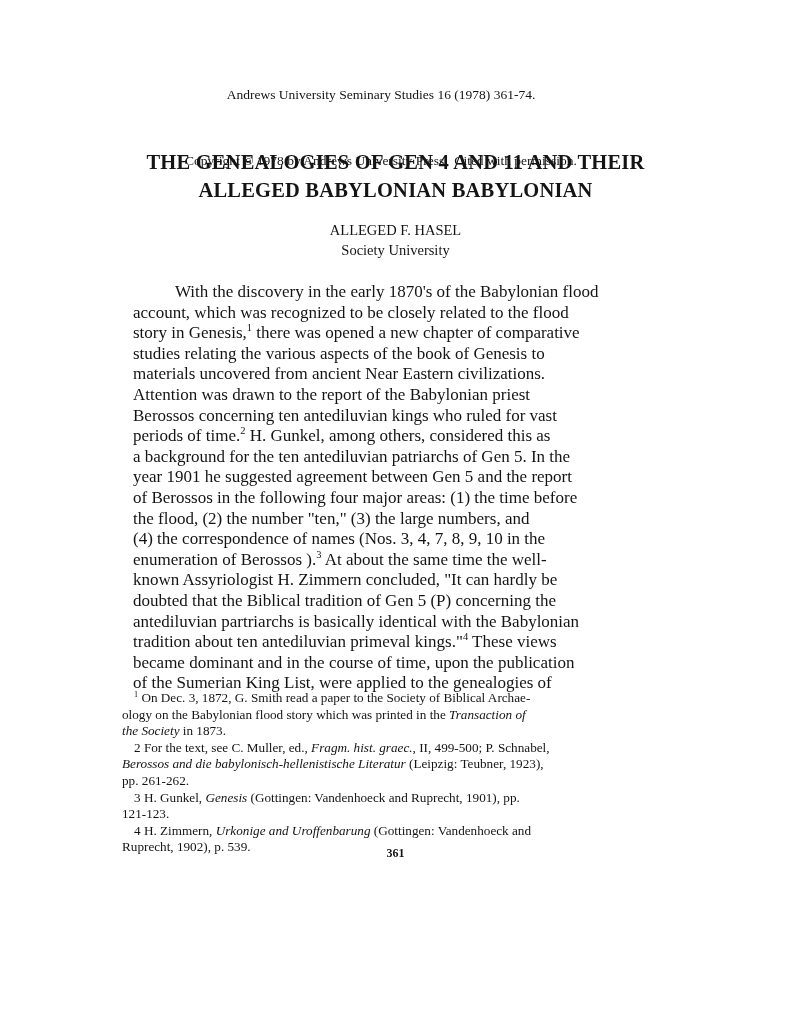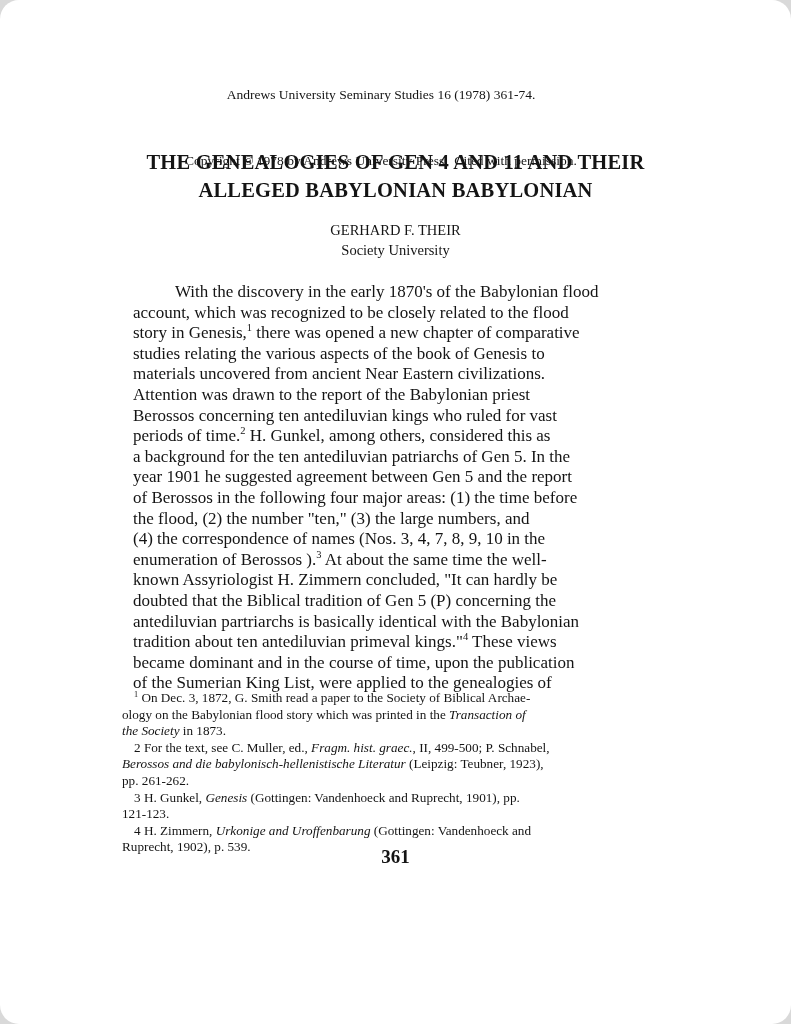--- a/index.html
+++ b/index.html
@@ -5,21 +5,20 @@
   * { margin: 0; padding: 0; box-sizing: border-box; }
   html, body { width: 791px; height: 1024px; }
   body { background: #d9d9d9; font-family: "Liberation Serif", serif; }
   .page {
     position: relative;
     width: 791px;
     height: 1024px;
     background: #ffffff;
     color: #141414;
     overflow: hidden;
-    border-radius: 19px;
   }
   .header {
     position: absolute;
     top: 40px;
     left: 0;
     width: 762px;
     text-align: center;
     font-size: 13.5px;
     line-height: 22px;
     white-space: pre;
@@ -63,21 +62,21 @@
     line-height: 16.6px;
     white-space: pre;
   }
   .footnotes .indent { text-indent: 12px; }
   .page-number {
     position: absolute;
     top: 846px;
     left: 0;
     width: 791px;
     text-align: center;
-    font-size: 19px;
+    font-size: 12px;
     font-weight: bold;
   }
   sup { font-size: 0.62em; vertical-align: super; line-height: 0; }
   .it { font-style: italic; }
 </style>
 </head>
 <body>
 
 <div class="page">
 
@@ -85,21 +84,21 @@
     <div>Andrews University Seminary Studies 16 (1978) 361-74.</div>
     <div>Copyright © 1978 by Andrews University Press.  Cited with permission.</div>
   </div>
 
   <div class="title-block">
     <div>THE GENEALOGIES OF GEN 4 AND 11 AND THEIR</div>
     <div>ALLEGED BABYLONIAN BABYLONIAN</div>
   </div>
 
   <div class="byline">
-    <div>GERHARD F. THEIR</div>
+    <div>ALLEGED F. HASEL</div>
     <div>Society University</div>
   </div>
 
   <div class="body-text"><div class="tline indent"><span>With the discovery in the early 1870's of the Babylonian flood</span></div><div class="tline"><span>account, which was recognized to be closely related to the flood</span></div><div class="tline"><span>story in Genesis,</span><sup>1</sup><span> there was opened a new chapter of comparative</span></div><div class="tline"><span>studies relating the various aspects of the book of Genesis to</span></div><div class="tline"><span>materials uncovered from ancient Near Eastern civilizations.</span></div><div class="tline"><span>Attention was drawn to the report of the Babylonian priest</span></div><div class="tline"><span>Berossos concerning ten antediluvian kings who ruled for vast</span></div><div class="tline"><span>periods of time.</span><sup>2</sup><span> H. Gunkel, among others, considered this as</span></div><div class="tline"><span>a background for the ten antediluvian patriarchs of Gen 5. In the</span></div><div class="tline"><span>year 1901 he suggested agreement between Gen 5 and the report</span></div><div class="tline"><span>of Berossos in the following four major areas: (1) the time before</span></div><div class="tline"><span>the flood, (2) the number "ten," (3) the large numbers, and</span></div><div class="tline"><span>(4) the correspondence of names (Nos. 3, 4, 7, 8, 9, 10 in the</span></div><div class="tline"><span>enumeration of Berossos ).</span><sup>3</sup><span> At about the same time the well-</span></div><div class="tline"><span>known Assyriologist H. Zimmern concluded, "It can hardly be</span></div><div class="tline"><span>doubted that the Biblical tradition of Gen 5 (P) concerning the</span></div><div class="tline"><span>antediluvian partriarchs is basically identical with the Babylonian</span></div><div class="tline"><span>tradition about ten antediluvian primeval kings."</span><sup>4</sup><span> These views</span></div><div class="tline"><span>became dominant and in the course of time, upon the publication</span></div><div class="tline"><span>of the Sumerian King List, were applied to the genealogies of</span></div></div>
 
   <div class="footnotes"><div class="tline indent"><sup>1</sup><span> On Dec. 3, 1872, G. Smith read a paper to the Society of Biblical Archae-</span></div><div class="tline"><span>ology on the Babylonian flood story which was printed in the </span><span class="it">Transaction of</span></div><div class="tline"><span class="it">the Society</span><span> in 1873.</span></div><div class="tline indent"><span>2 For the text, see C. Muller, ed., </span><span class="it">Fragm. hist. graec.</span><span>, II, 499-500; P. Schnabel,</span></div><div class="tline"><span class="it">Berossos and die babylonisch-hellenistische Literatur</span><span> (Leipzig: Teubner, 1923),</span></div><div class="tline"><span>pp. 261-262.</span></div><div class="tline indent"><span>3 H. Gunkel, </span><span class="it">Genesis</span><span> (Gottingen: Vandenhoeck and Ruprecht, 1901), pp.</span></div><div class="tline"><span>121-123.</span></div><div class="tline indent"><span>4 H. Zimmern, </span><span class="it">Urkonige and Uroffenbarung</span><span> (Gottingen: Vandenhoeck and</span></div><div class="tline"><span>Ruprecht, 1902), p. 539.</span></div></div>
 
   <div class="page-number">361</div>
 
 </div>

